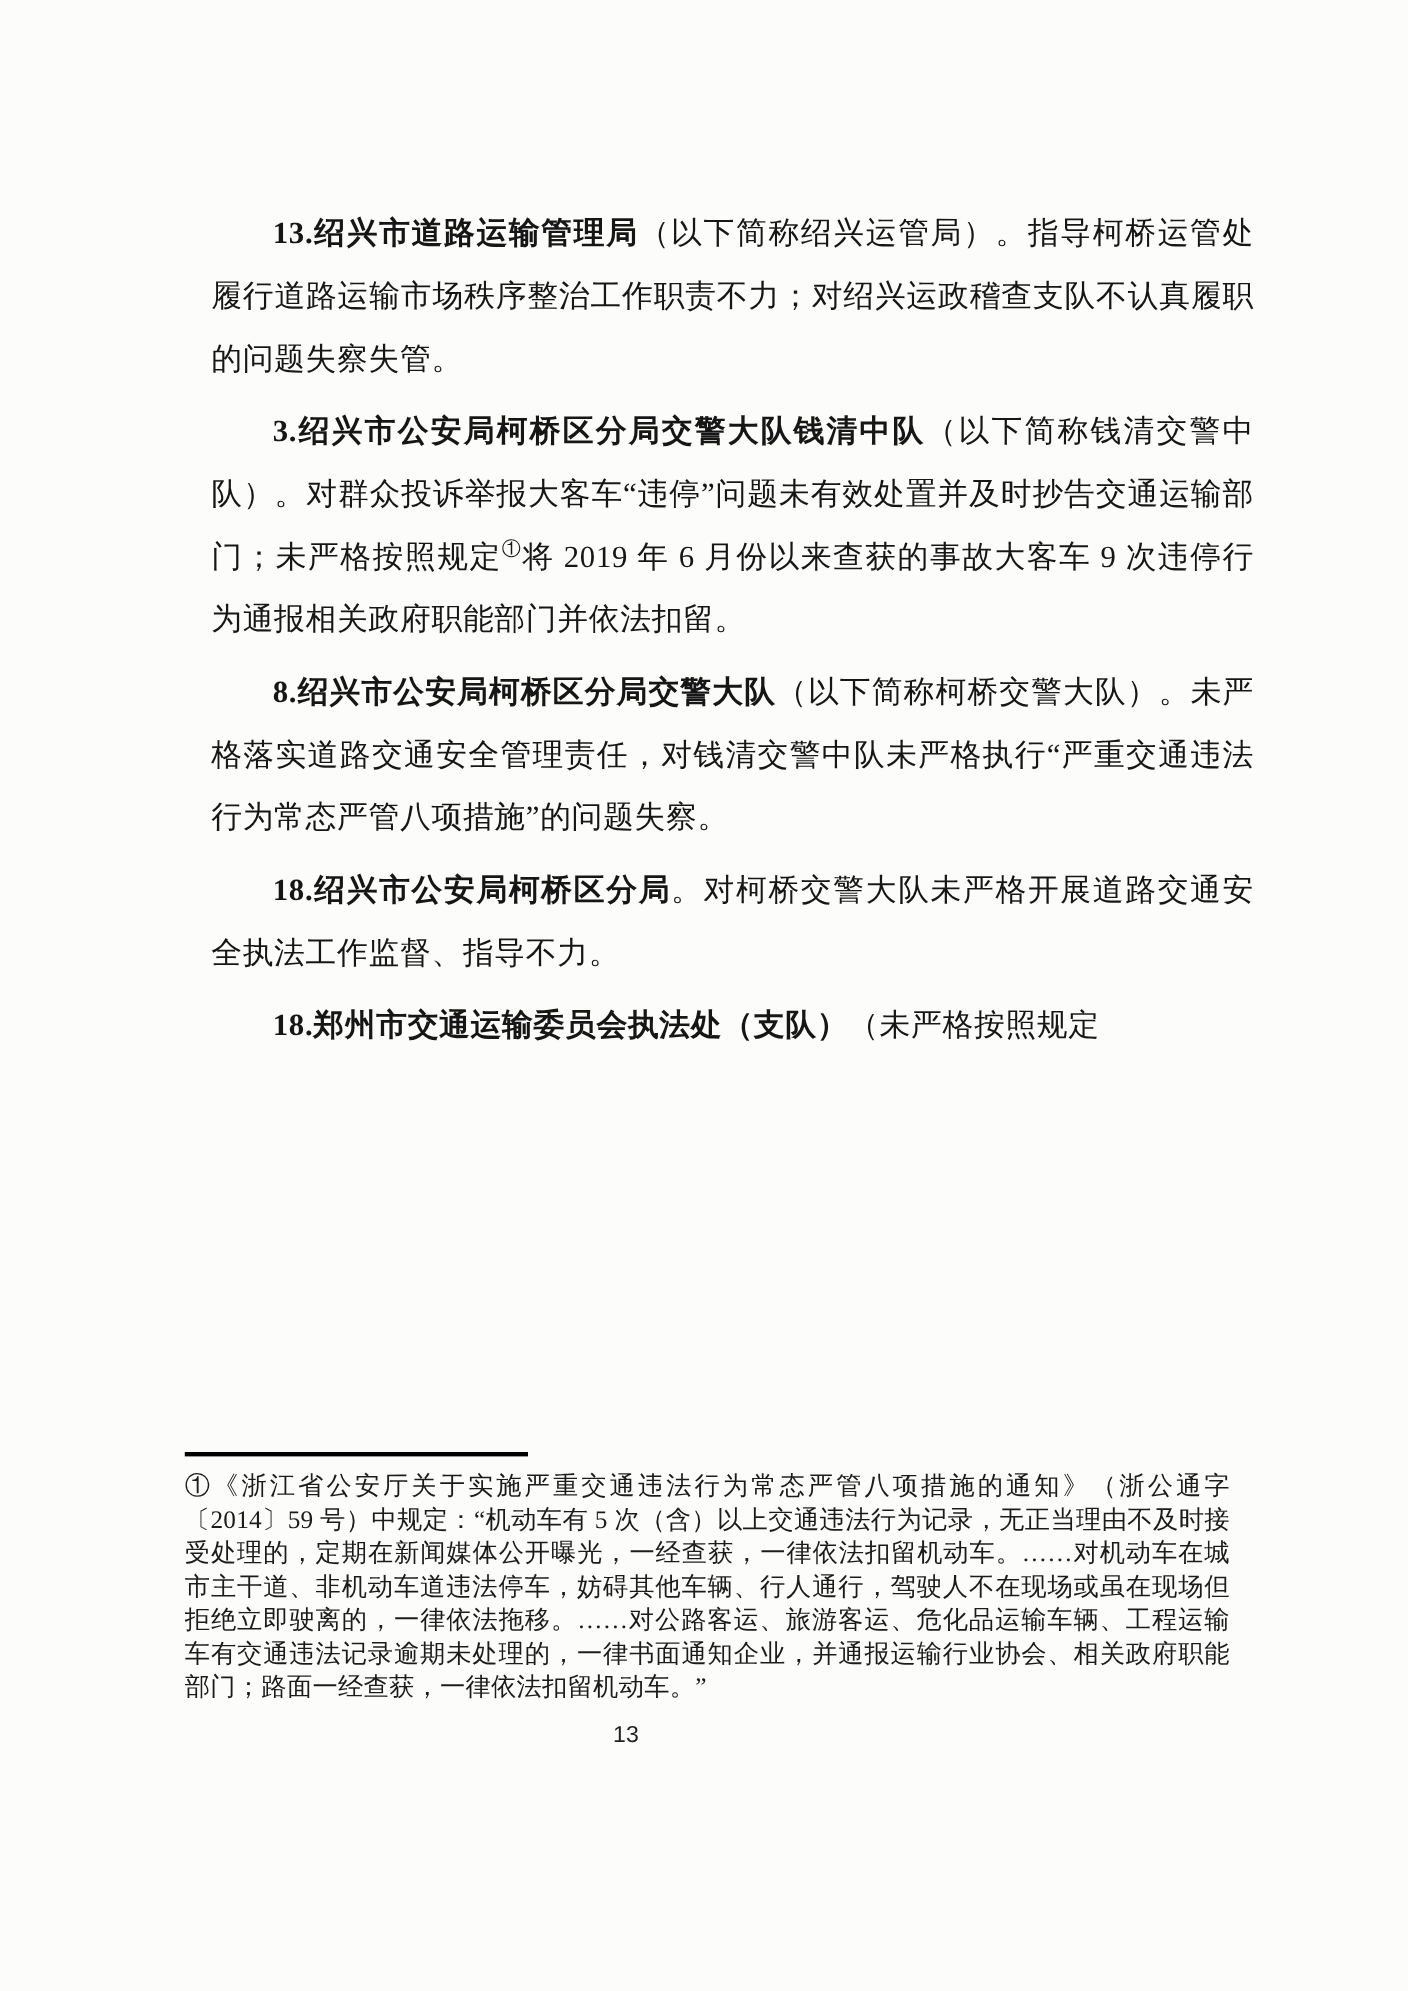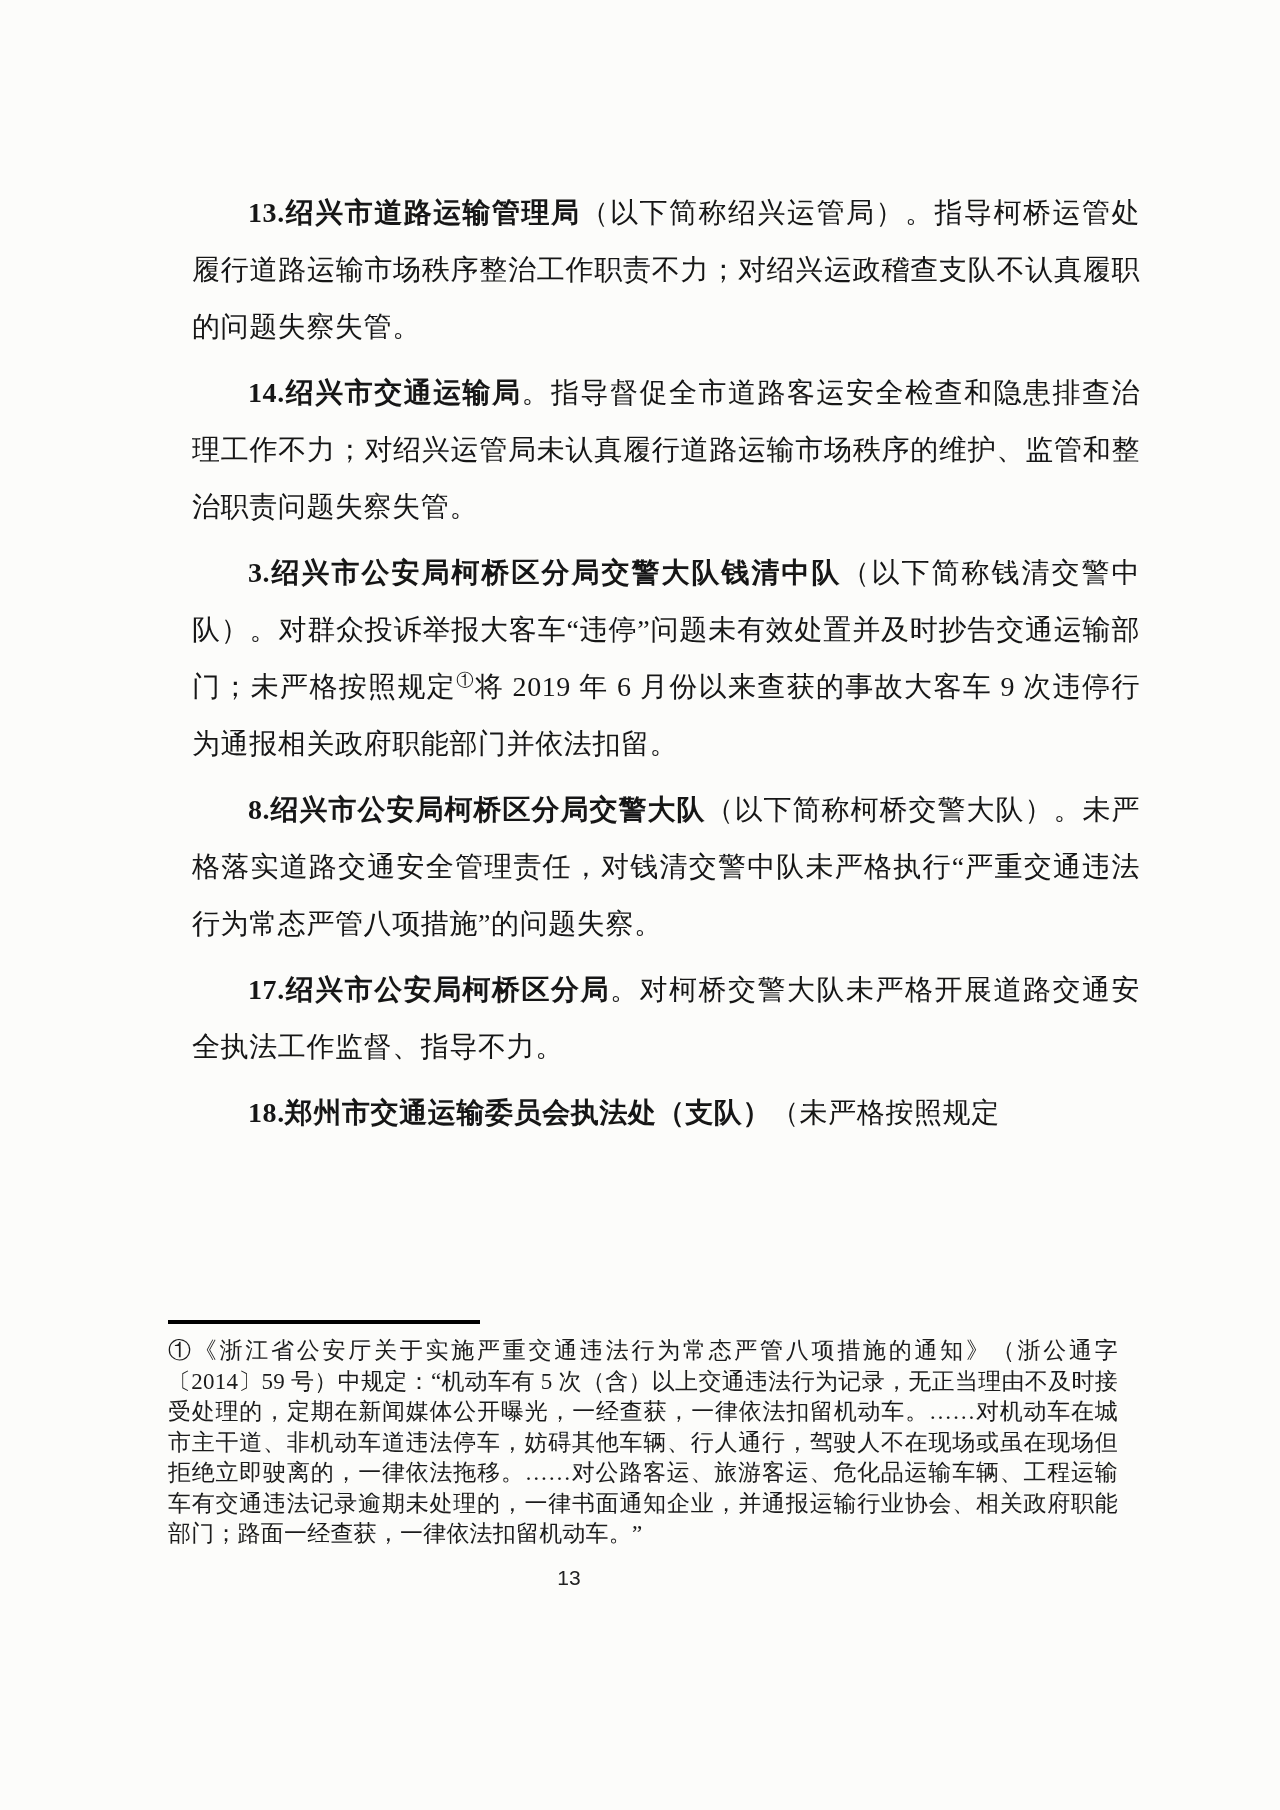--- a/index.html
+++ b/index.html
@@ -63,27 +63,26 @@
     color: #222;
   }
 </style>
 </head>
 <body>
 
 <div class="doc-body">
 
   <p class="para"><span class="item-title">13.绍兴市道路运输管理局</span><span>（以下简称绍兴运管局）。指导柯桥运管处履行道路运输市场秩序整治工作职责不力；对绍兴运政稽查支队不认真履职的问题失察失管。</span></p>
 
-  <p class="para"><span class="item-title">14.绍兴市交通运输局</span><span>。指导督促全市道路客运安全检查和隐患排查治理工作不力；对绍兴运管局未认真履行道路运输市场秩序的维护、监管和整治职责问题失察失管。</span></p>
 
   <p class="para"><span class="item-title">3.绍兴市公安局柯桥区分局交警大队钱清中队</span><span>（以下简称钱清交警中队）。对群众投诉举报大客车“违停”问题未有效处置并及时抄告交通运输部门；未严格按照规定</span><sup class="fn-ref">①</sup><span>将 2019 年 6 月份以来查获的事故大客车 9 次违停行为通报相关政府职能部门并依法扣留。</span></p>
 
   <p class="para"><span class="item-title">8.绍兴市公安局柯桥区分局交警大队</span><span>（以下简称柯桥交警大队）。未严格落实道路交通安全管理责任，对钱清交警中队未严格执行“严重交通违法行为常态严管八项措施”的问题失察。</span></p>
 
-  <p class="para"><span class="item-title">17.绍兴市公安局柯桥区分局</span><span>。对柯桥交警大队未严格开展道路交通安全执法工作监督、指导不力。</span></p>
+  <p class="para"><span class="item-title">18.绍兴市公安局柯桥区分局</span><span>。对柯桥交警大队未严格开展道路交通安全执法工作监督、指导不力。</span></p>
 
   <p class="para"><span class="item-title">18.郑州市交通运输委员会执法处（支队）</span><span>（未严格按照规定</span></p>
 
 </div>
 
 <div class="footnote-sep"></div>
 
 <div class="footnote">①《浙江省公安厅关于实施严重交通违法行为常态严管八项措施的通知》（浙公通字〔2014〕59 号）中规定：“机动车有 5 次（含）以上交通违法行为记录，无正当理由不及时接受处理的，定期在新闻媒体公开曝光，一经查获，一律依法扣留机动车。……对机动车在城市主干道、非机动车道违法停车，妨碍其他车辆、行人通行，驾驶人不在现场或虽在现场但拒绝立即驶离的，一律依法拖移。……对公路客运、旅游客运、危化品运输车辆、工程运输车有交通违法记录逾期未处理的，一律书面通知企业，并通报运输行业协会、相关政府职能部门；路面一经查获，一律依法扣留机动车。”</div>
 
 <div class="page-num">13</div>

